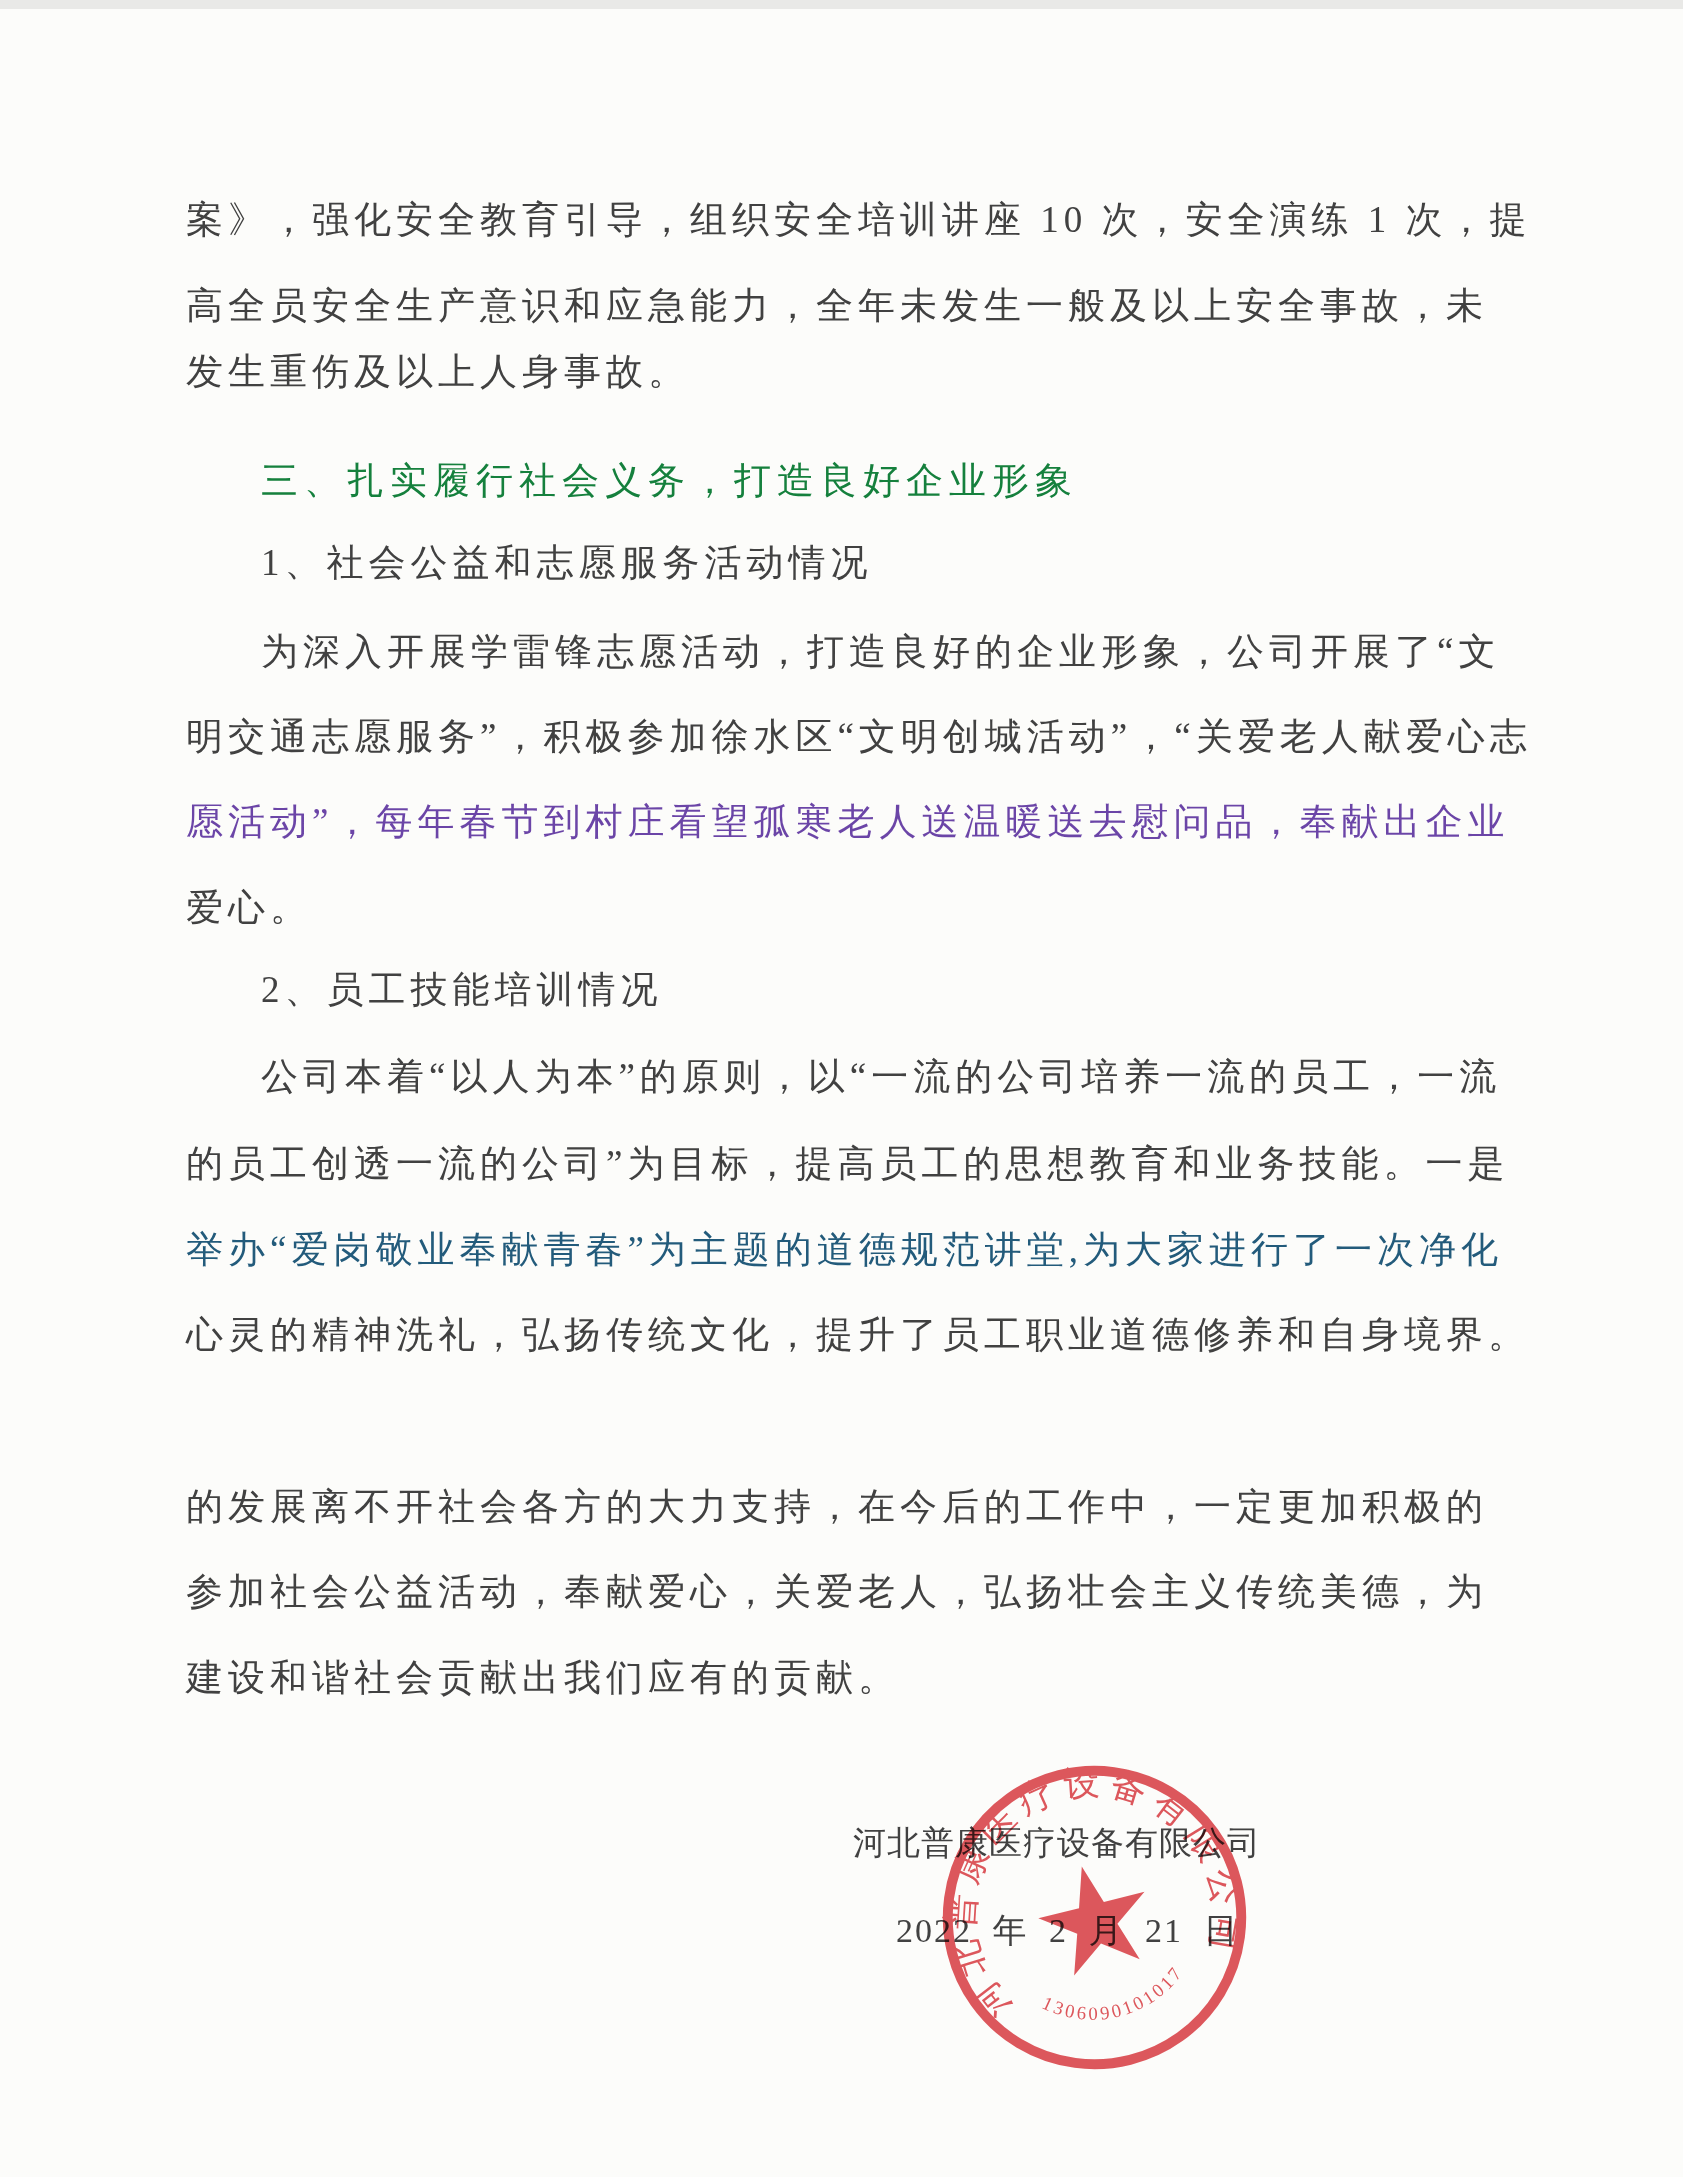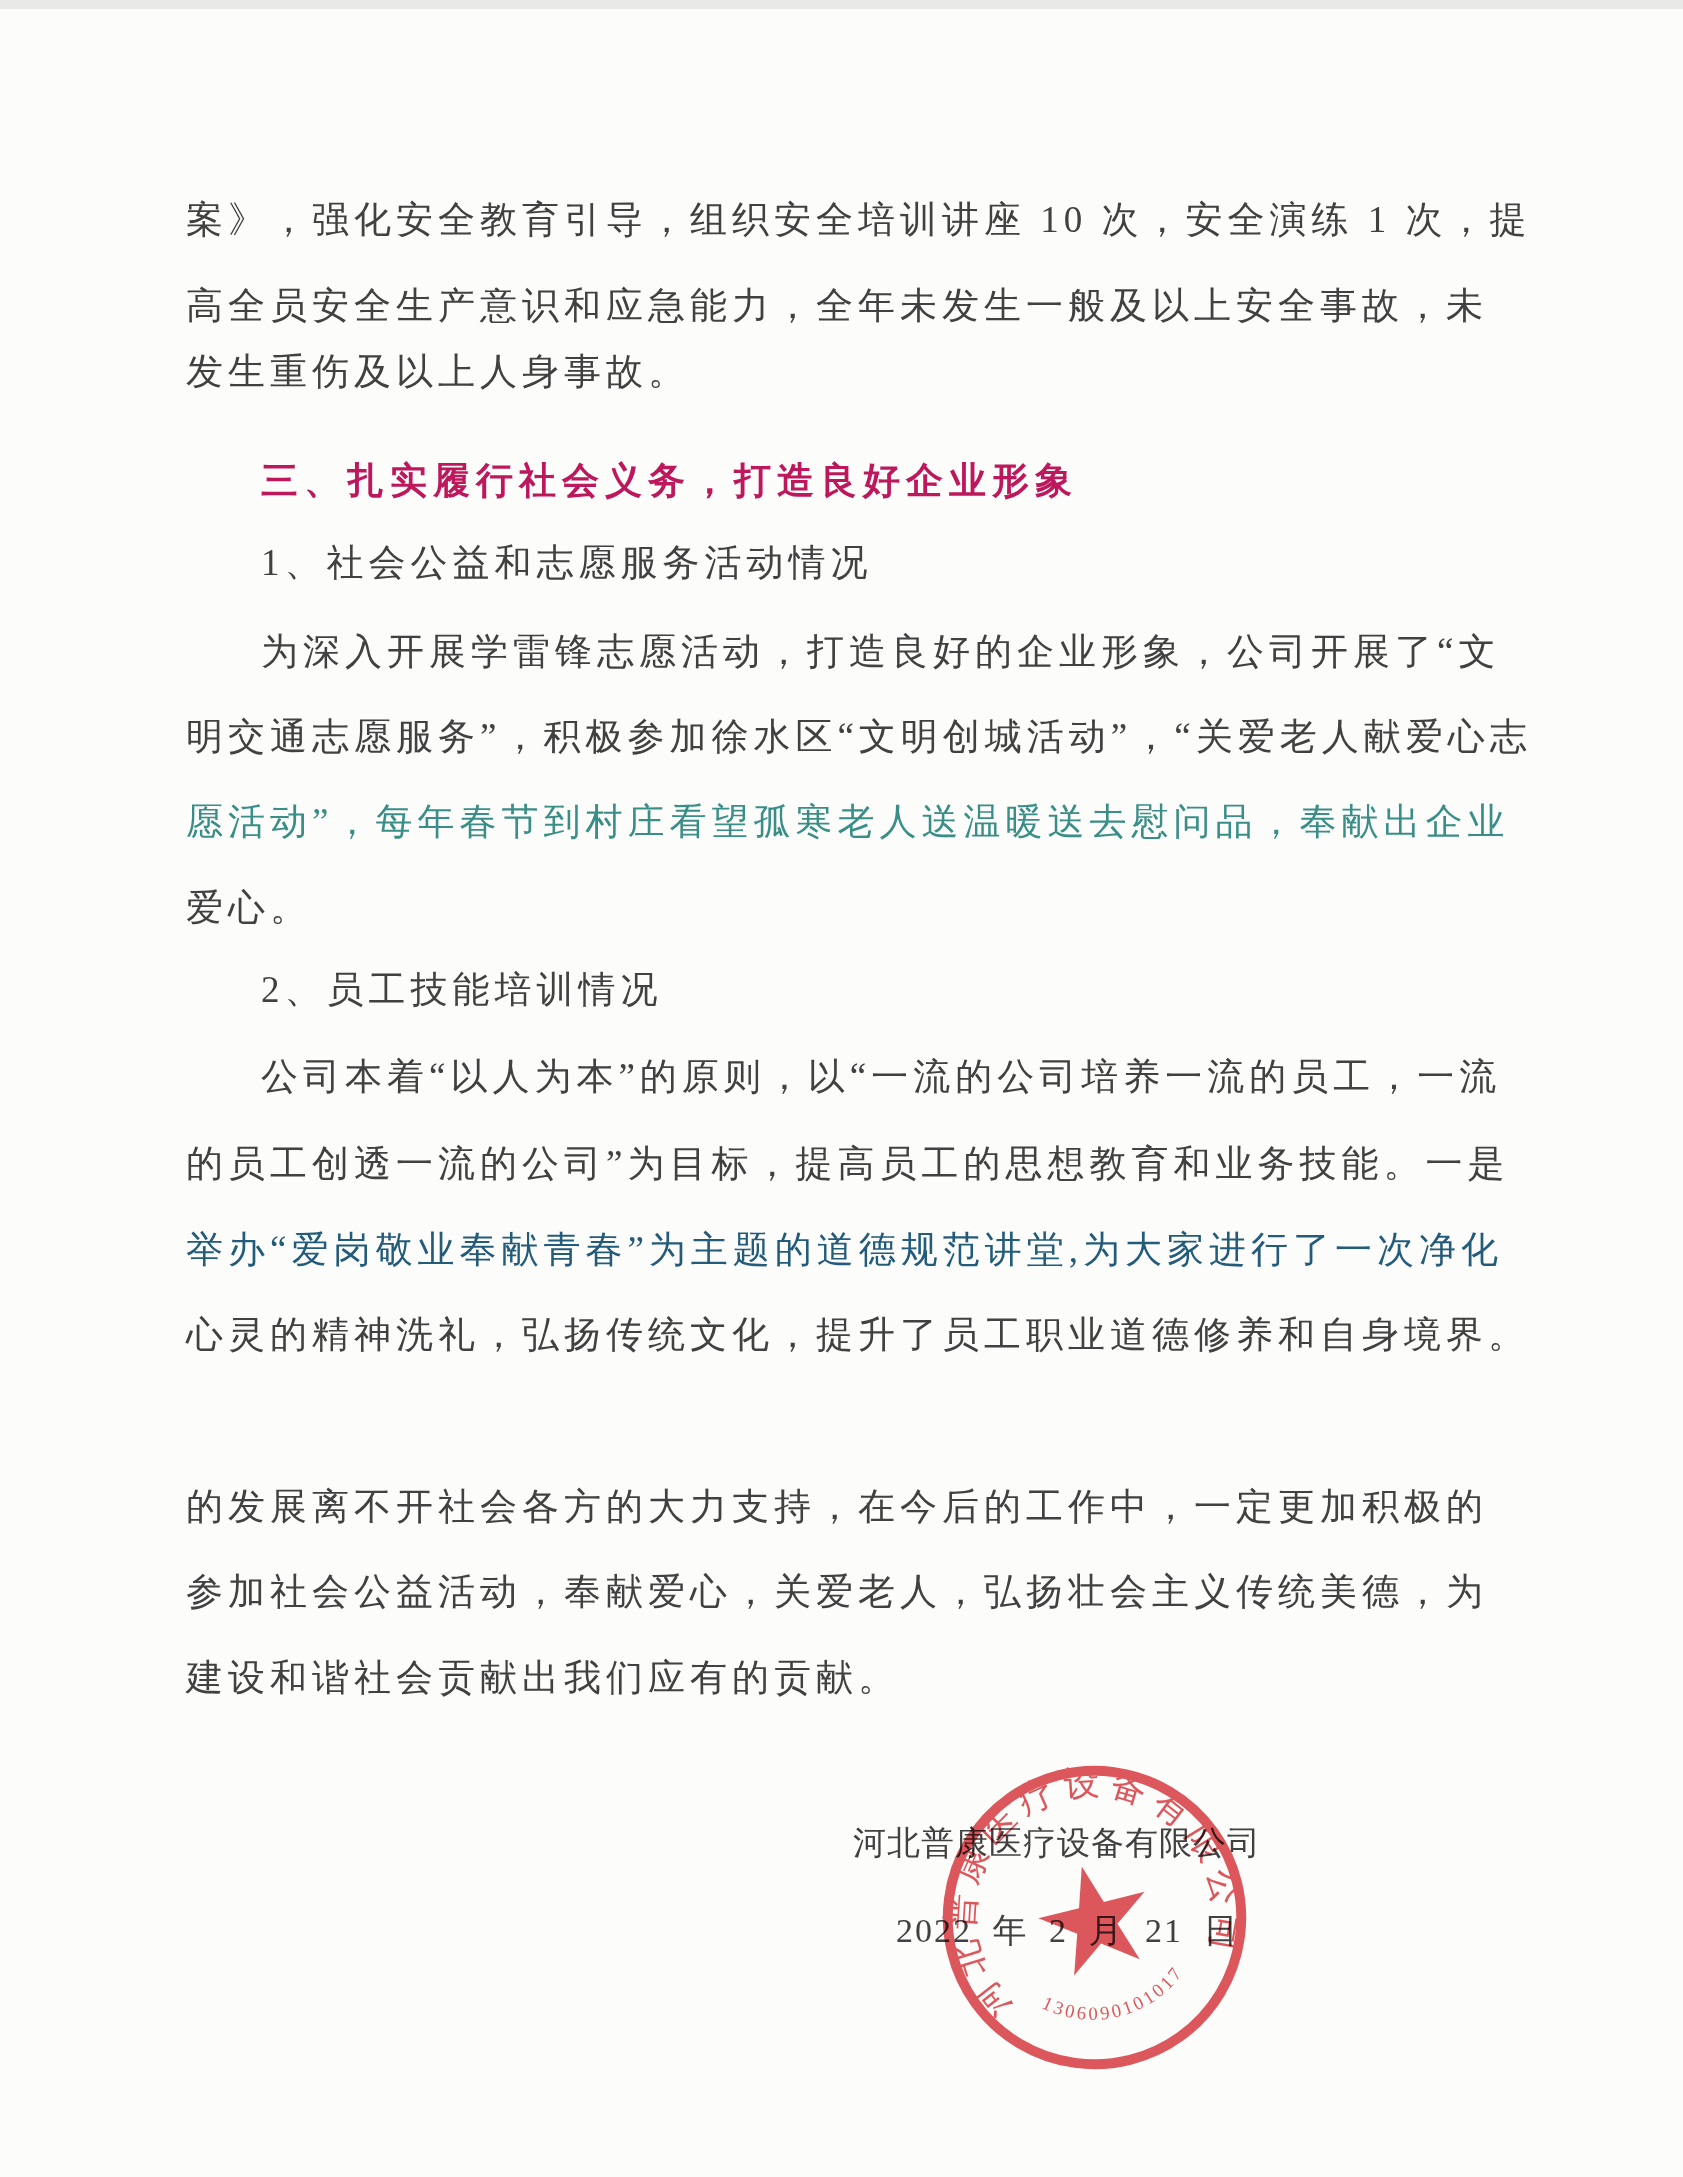--- a/index.html
+++ b/index.html
@@ -17,22 +17,22 @@
     left:186px;
     width:1279px;
     height:48px;
     font-size:37px;
     line-height:46px;
     letter-spacing:5px;
     white-space:nowrap;
     color:#414141;
   }
   .ind  { text-indent:75px; }
-  .bold { font-weight:bold; color:#be185d; letter-spacing:6px; }
-  .faded  { color:#0f766e; opacity:.82; }
+  .bold { font-weight:normal; color:#15803d; letter-spacing:6px; }
+  .faded  { color:#4c1d95; opacity:.82; }
   .faded2 { color:#0c4a6e; opacity:.9; }
   .sig {
     position:absolute;
     white-space:nowrap;
     color:#414141;
   }
   .sig-company { left:853px; top:1812px; font-size:33px; letter-spacing:1px; }
   .sig-date    { left:896px; top:1899px; font-size:34px; letter-spacing:2px; word-spacing:10px; }
   .stamp {
     position:absolute;

